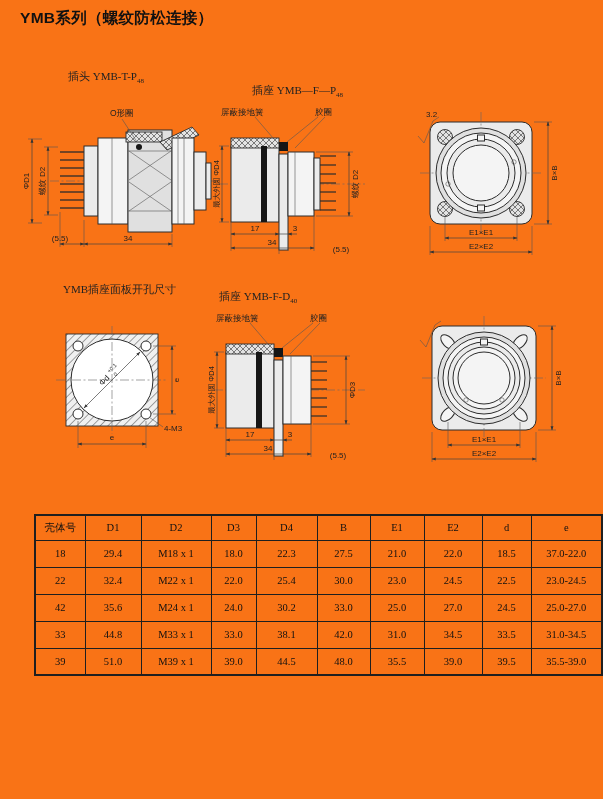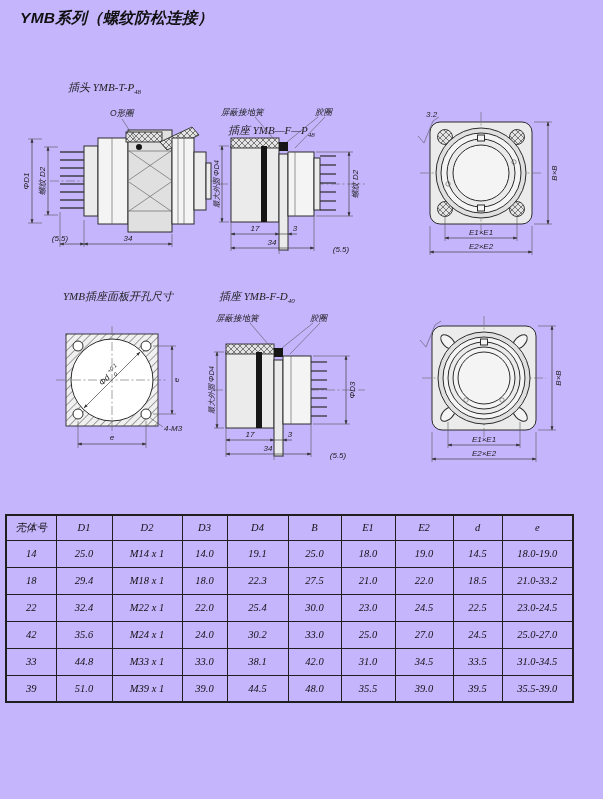--- a/index.html
+++ b/index.html
@@ -1,36 +1,36 @@
 <!DOCTYPE html>
 <html><head>
 <meta charset="utf-8">
 <style>
   * { margin:0; padding:0; box-sizing:border-box; }
   html,body { background:#ffffff; }
   body { width:603px; height:799px; font-family:"Liberation Sans",sans-serif; color:#1a1a1a; }
-  .page { position:relative; width:603px; height:799px; background:#c4b5fd; overflow:hidden;font-style:italic; }
+  .page { position:relative; width:603px; height:799px; background:#f97316; overflow:hidden; }
   .title { position:absolute; left:20px; top:8px; font-size:15.5px; font-weight:bold; letter-spacing:.3px; color:#111; }
   .caption { position:absolute; font-family:"Liberation Serif",serif; font-size:11px; white-space:nowrap; color:#222; }
   .caption sub { font-size:7px; }
   svg.fig { position:absolute; overflow:visible; }
   svg text { font-family:"Liberation Sans",sans-serif; fill:#222; }
   .dimtxt { font-size:8px; }
   .cjk { font-size:8.5px; }
   .tiny { font-size:5.5px; }
   .thin { stroke:#555; stroke-width:.6; fill:none; }
   .cl   { stroke:#666; stroke-width:.6; fill:none; stroke-dasharray:9 2.5 2 2.5; }
   .dim  { stroke:#444; stroke-width:.7; fill:none; }
   .part  { fill:#ebebeb; stroke:#2c2c2c; stroke-width:1; }
   .part2 { fill:#f4f4f4; stroke:#2c2c2c; stroke-width:1; }
   .part3 { fill:#e0e0e0; stroke:#2c2c2c; stroke-width:1; }
   .dark  { fill:#161616; stroke:none; }
   .hatchf  { fill:url(#hatch);  stroke:#2c2c2c; stroke-width:.9; }
   .xhatchf { fill:url(#xhatch); stroke:#2c2c2c; stroke-width:.9; }
-  .dim-table { position:absolute; left:5px; top:514px; width:567px; border-collapse:collapse;
+  .dim-table { position:absolute; left:34px; top:514px; width:567px; border-collapse:collapse;
                table-layout:fixed; font-family:"Liberation Serif",serif; font-size:10.5px;
                border:2px solid #1f1f1f; }
   .dim-table th, .dim-table td { border:1px solid #1f1f1f; text-align:center; vertical-align:middle;
                height:27px; font-weight:normal; color:#111; white-space:nowrap; overflow:hidden; }
   .dim-table thead th { height:25px; }
 </style>
 </head>
 <body>
 
 <div class="page">
@@ -46,27 +46,27 @@
         <path d="M0 0 L6 6 M6 0 L0 6" stroke="#4a4a4a" stroke-width="0.7"></path>
       </pattern>
       <marker id="ma" viewBox="0 0 10 10" refX="9" refY="5" markerWidth="8" markerHeight="6" orient="auto-start-reverse">
         <path d="M0,1.5 L10,5 L0,8.5 z" fill="#333"></path>
       </marker>
     </defs>
   </svg>
 
   <h1 class="title">YMB系列（螺纹防松连接）</h1>
 
-  <div class="caption" style="left:68px; top:80px;">
+  <div class="caption" style="left:68px; top:69px;">
     <span>插头</span>&nbsp;<span>YMB-T-P</span><sub>48</sub>
   </div>
-  <div class="caption" style="left:228px; top:83px;margin-top:40px;">
+  <div class="caption" style="left:252px; top:83px;">
     <span>插座</span>&nbsp;<span>YMB—F—P</span><sub>48</sub>
   </div>
-  <div class="caption" style="left:63px; top:289px;">
+  <div class="caption" style="left:63px; top:282px;">
     <span>YMB插座面板开孔尺寸</span>
   </div>
   <div class="caption" style="left:219px; top:289px;">
     <span>插座</span>&nbsp;<span>YMB-F-D</span><sub>40</sub>
   </div>
 
   <svg class="fig" style="left:22px; top:106px;" width="195" height="152" viewBox="0 0 195 152">
     <line class="cl" x1="28" y1="75" x2="192" y2="75"></line>
 
     <g stroke="#2c2c2c" stroke-width="1.3">
@@ -333,42 +333,30 @@
           <th>D4</th>
           <th>B</th>
           <th>E1</th>
           <th>E2</th>
           <th>d</th>
           <th>e</th>
         </tr>
     </thead>
     <tbody>
         <tr>
-          <td>14</td>
-          <td>25.0</td>
-          <td>M14 x 1</td>
-          <td>14.0</td>
-          <td>19.1</td>
-          <td>25.0</td>
-          <td>18.0</td>
-          <td>19.0</td>
-          <td>14.5</td>
-          <td>18.0-19.0</td>
-        </tr>
-        <tr>
           <td>18</td>
           <td>29.4</td>
           <td>M18 x 1</td>
           <td>18.0</td>
           <td>22.3</td>
           <td>27.5</td>
           <td>21.0</td>
           <td>22.0</td>
           <td>18.5</td>
-          <td>21.0-33.2</td>
+          <td>37.0-22.0</td>
         </tr>
         <tr>
           <td>22</td>
           <td>32.4</td>
           <td>M22 x 1</td>
           <td>22.0</td>
           <td>25.4</td>
           <td>30.0</td>
           <td>23.0</td>
           <td>24.5</td>

